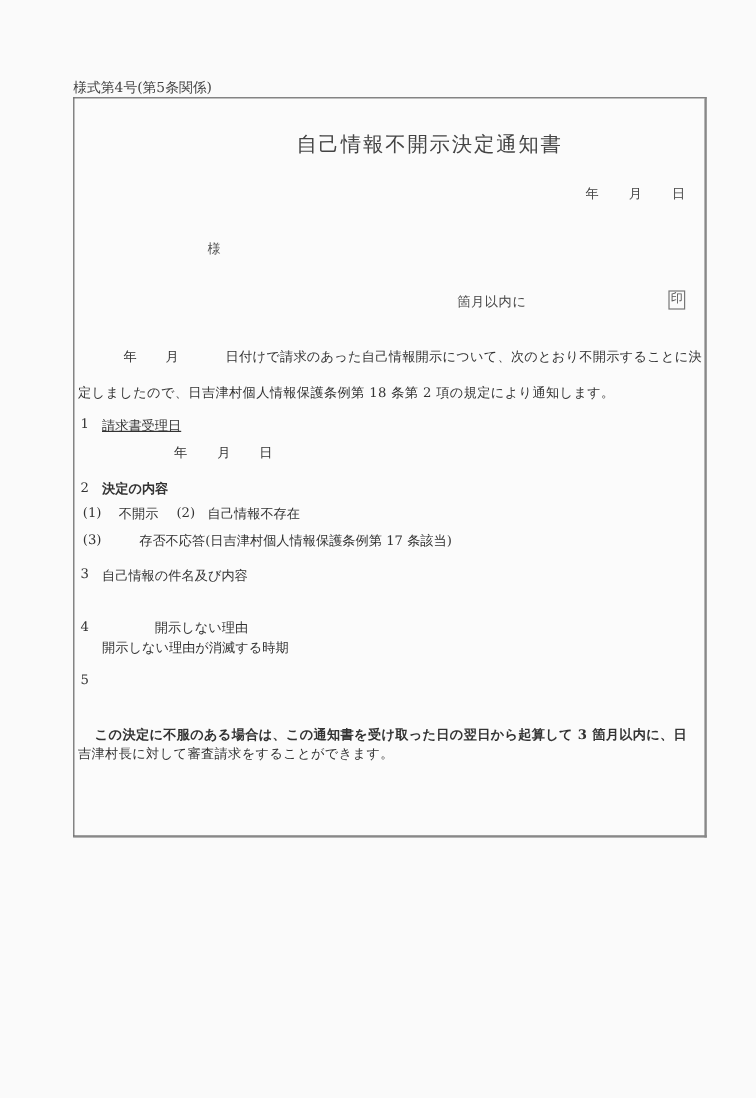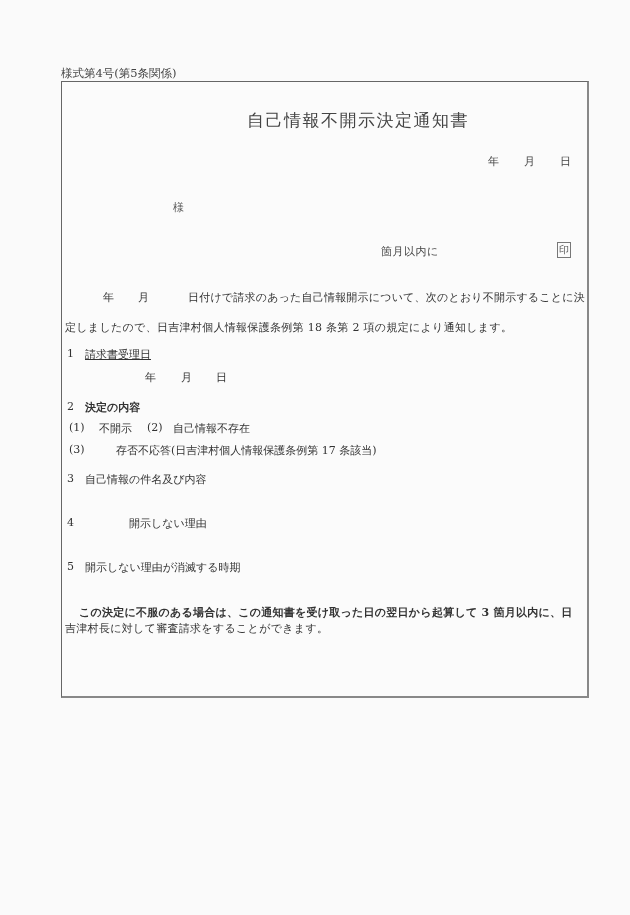--- a/index.html
+++ b/index.html
@@ -86,16 +86,16 @@
 <div class="abs section" style="left:69px; top:443px;">(3)</div>
 <div class="abs section" style="left:116px; top:443px;">存否不応答(日吉津村個人情報保護条例第 17 条該当)</div>
 
 <div class="abs section" style="left:67px; top:472px;">3</div>
 <div class="abs section" style="left:85px; top:472px;">自己情報の件名及び内容</div>
 
 <div class="abs section" style="left:67px; top:516px;">4</div>
 <div class="abs section" style="left:85px; top:516px;margin-left:44px;">開示しない理由</div>
 
 <div class="abs section" style="left:67px; top:560px;">5</div>
-<div class="abs section" style="left:85px; top:560px;">開示しない理由が消滅する時期</div>
+<div class="abs section" style="left:85px; top:532px;">開示しない理由が消滅する時期</div>
 
 <div class="abs para" style="left:79px; top:605px; letter-spacing:0.25px;font-weight:bold;">この決定に不服のある場合は、この通知書を受け取った日の翌日から起算して 3 箇月以内に、日</div>
 <div class="abs para" style="left:65px; top:621px; letter-spacing:0.3px;">吉津村長に対して審査請求をすることができます。</div>
 
 </body></html>

